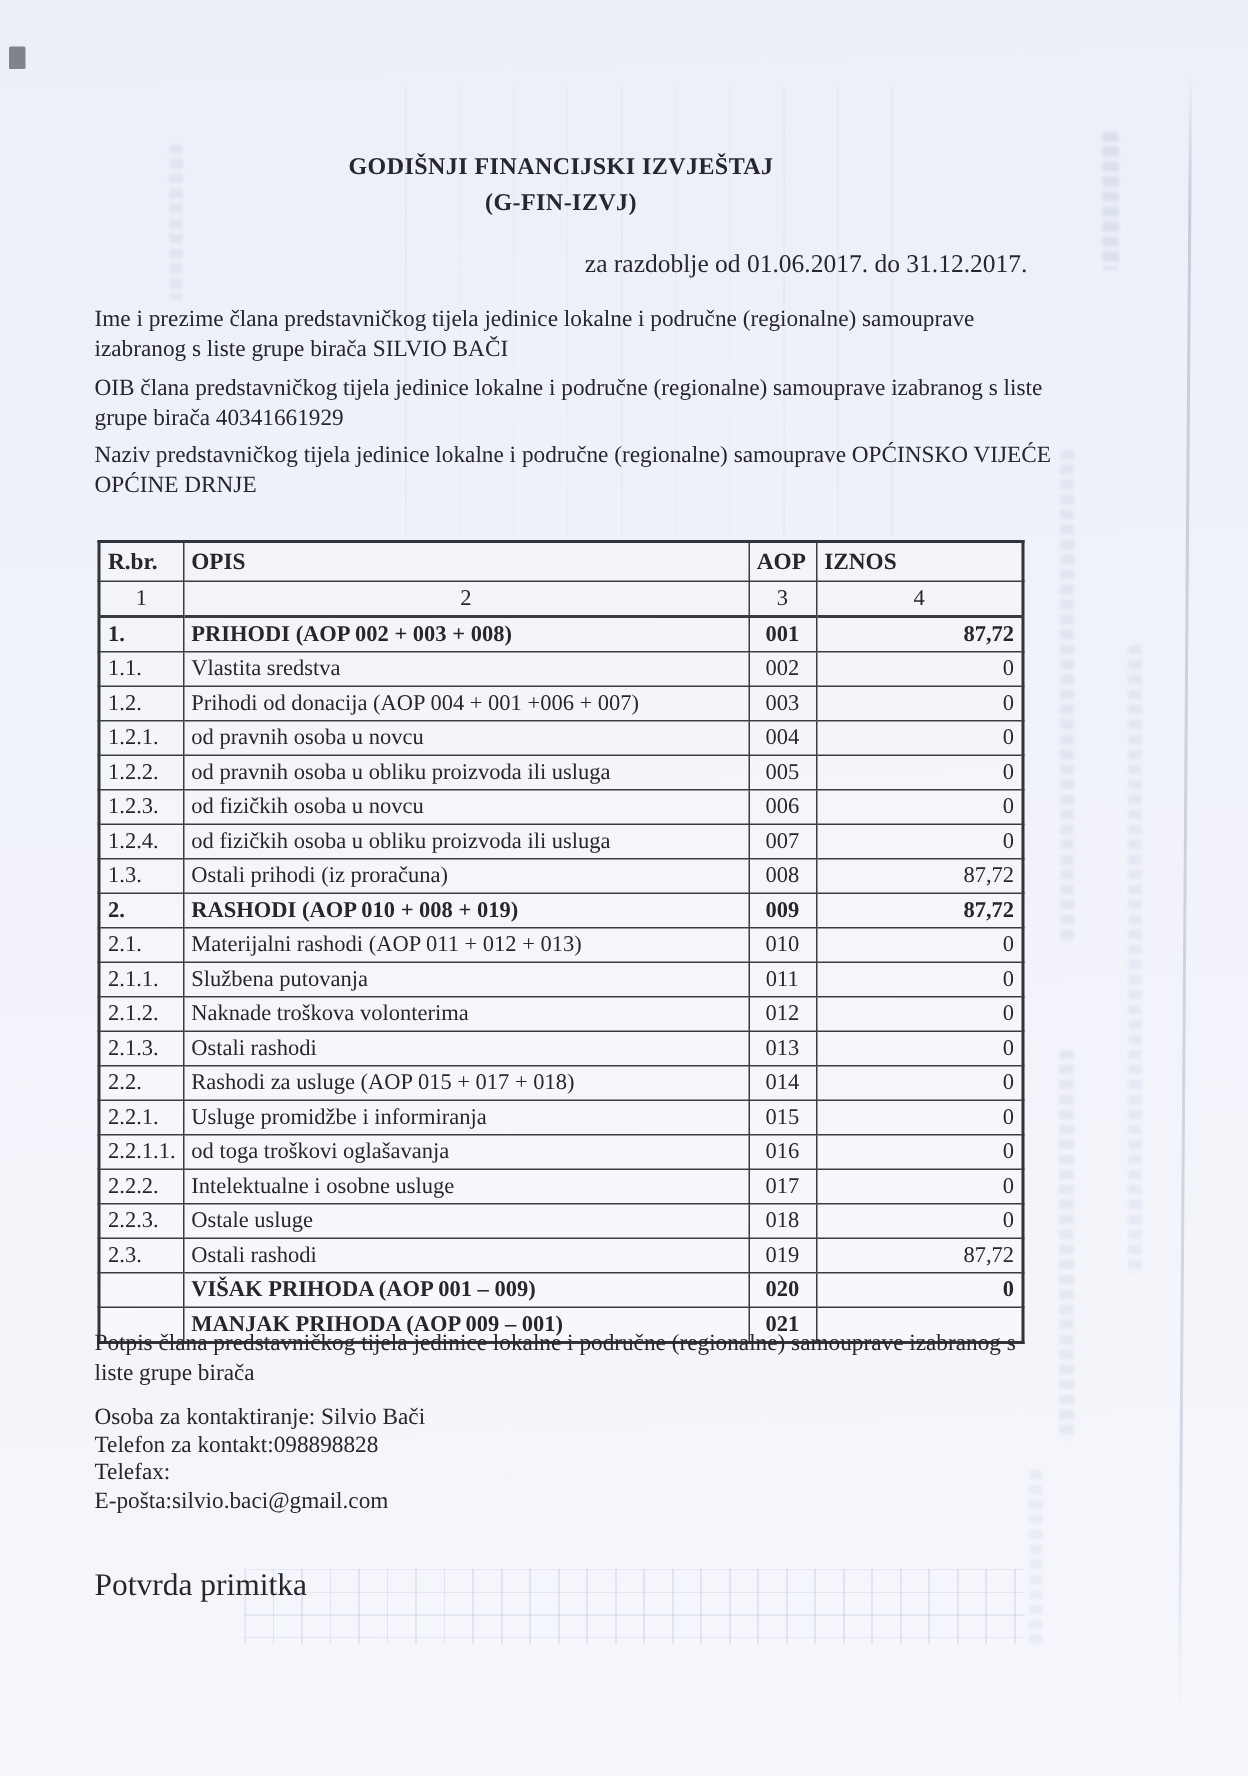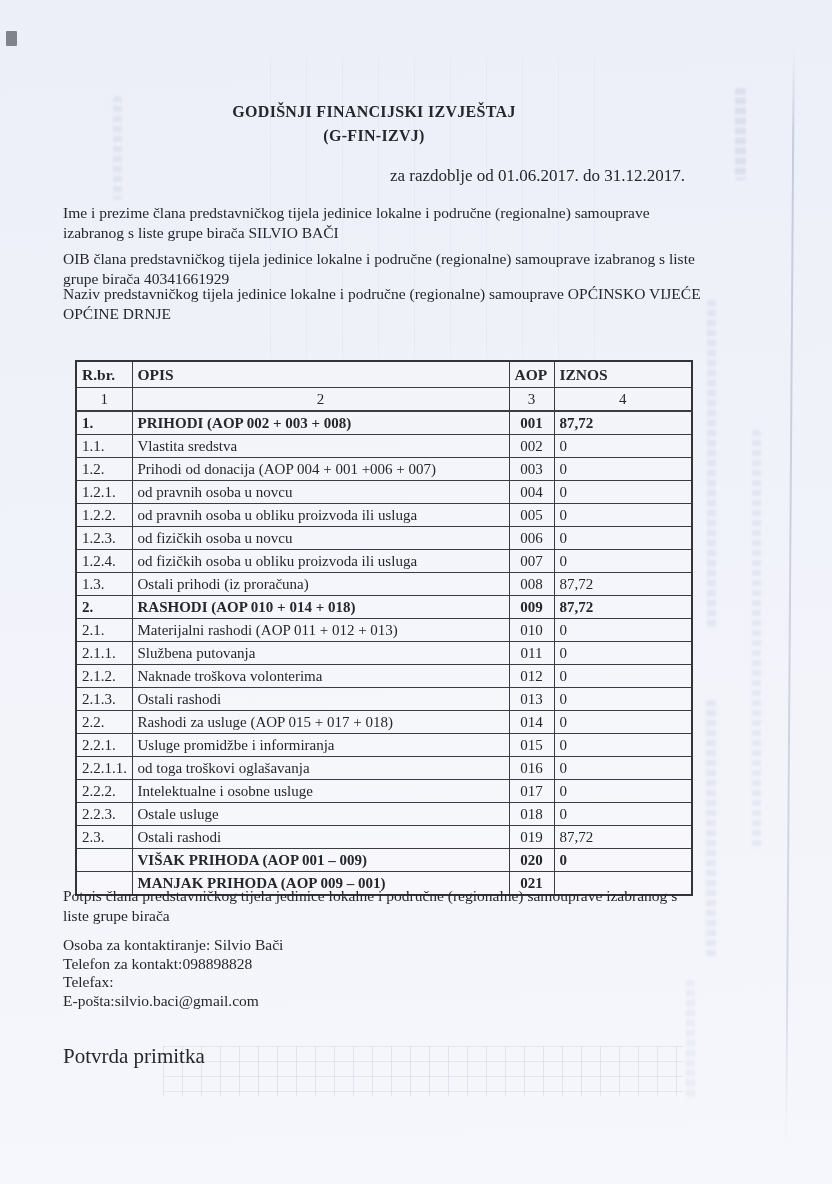--- a/index.html
+++ b/index.html
@@ -59,29 +59,29 @@
 
   
   .content { position: absolute; left: 63px; top: 0; width: 622px; }
   .title-block { position: absolute; left: 0; top: 100px; width: 100%; text-align: center; }
   .title-line { font-size: 16px; font-weight: bold; letter-spacing: 0.3px; line-height: 24px; }
   .period-line { position: absolute; left: 0; top: 166px; width: 100%; text-align: right; font-size: 17px; }
 
   .para { position: absolute; left: 0; width: 640px; font-size: 15.5px; line-height: 20px; }
   .para-name  { top: 203px; }
   .para-oib   { top: 249px; }
-  .para-naziv { top: 284px; }
+  .para-naziv { top: 294px; }
   .para-potpis{ top: 886px; }
 
   .contact { position: absolute; left: 0; top: 936px; font-size: 15.5px; line-height: 18.5px; }
   .receipt { position: absolute; left: 0; top: 1044px; font-size: 21px; }
 
   
   table.fin {
-    position: absolute; left: 12px; top: 360px;
+    position: absolute; left: 2px; top: 360px;
     border-collapse: collapse;
     table-layout: fixed;
     width: 616px;
     font-size: 15px;
     background: rgba(255,255,255,0.25);
     border-radius: 14px;
   }
   table.fin col.c-rbr   { width: 56px; }
   table.fin col.c-opis  { width: 377px; }
   table.fin col.c-aop   { width: 45px; }
@@ -92,21 +92,21 @@
     height: 20px;
     overflow: hidden; white-space: nowrap;
     font-weight: normal;
     text-align: left;
     vertical-align: middle;
   }
   table.fin { border: 2px solid #33343a; }
   table.fin tr.head th { font-weight: bold; font-size: 15.5px; height: 23px; }
   table.fin tr.colnums td { text-align: center; border-bottom-width: 2px; }
   table.fin td.cell-aop { text-align: center; }
-  table.fin td.cell-iznos { text-align: left; }
+  table.fin td.cell-iznos { text-align: right; }
   table.fin tr.bold td { font-weight: bold; }
 </style>
 </head>
 <body>
 
 <div class="page">
 
   <div class="artifact corner-mark"></div>
   <div class="artifact page-edge-line"></div>
   <div class="artifact vtext-strip strip-a"></div>
@@ -196,21 +196,21 @@
             <td class="cell-iznos">0</td>
           </tr>
           <tr>
             <td class="cell-rbr">1.3.</td>
             <td class="cell-opis">Ostali prihodi (iz proračuna)</td>
             <td class="cell-aop">008</td>
             <td class="cell-iznos">87,72</td>
           </tr>
           <tr class="bold">
             <td class="cell-rbr">2.</td>
-            <td class="cell-opis">RASHODI (AOP 010 + 014 + 018)</td>
+            <td class="cell-opis">RASHODI (AOP 010 + 008 + 019)</td>
             <td class="cell-aop">009</td>
             <td class="cell-iznos">87,72</td>
           </tr>
           <tr>
             <td class="cell-rbr">2.1.</td>
             <td class="cell-opis">Materijalni rashodi (AOP 011 + 012 + 013)</td>
             <td class="cell-aop">010</td>
             <td class="cell-iznos">0</td>
           </tr>
           <tr>

